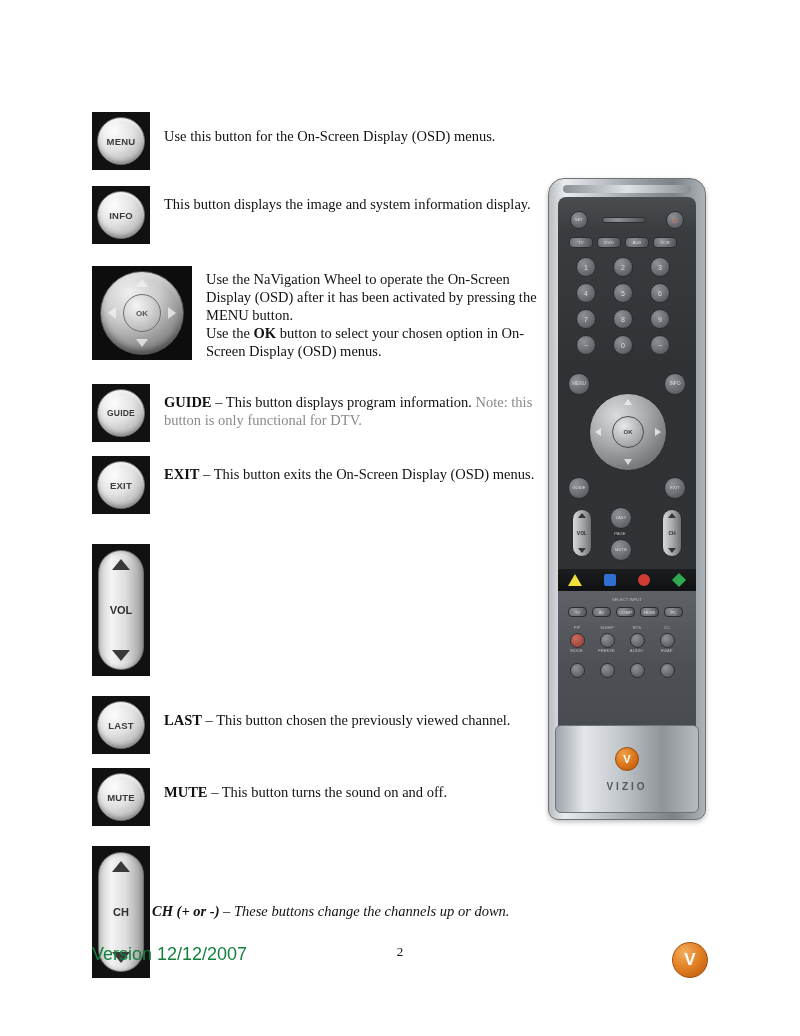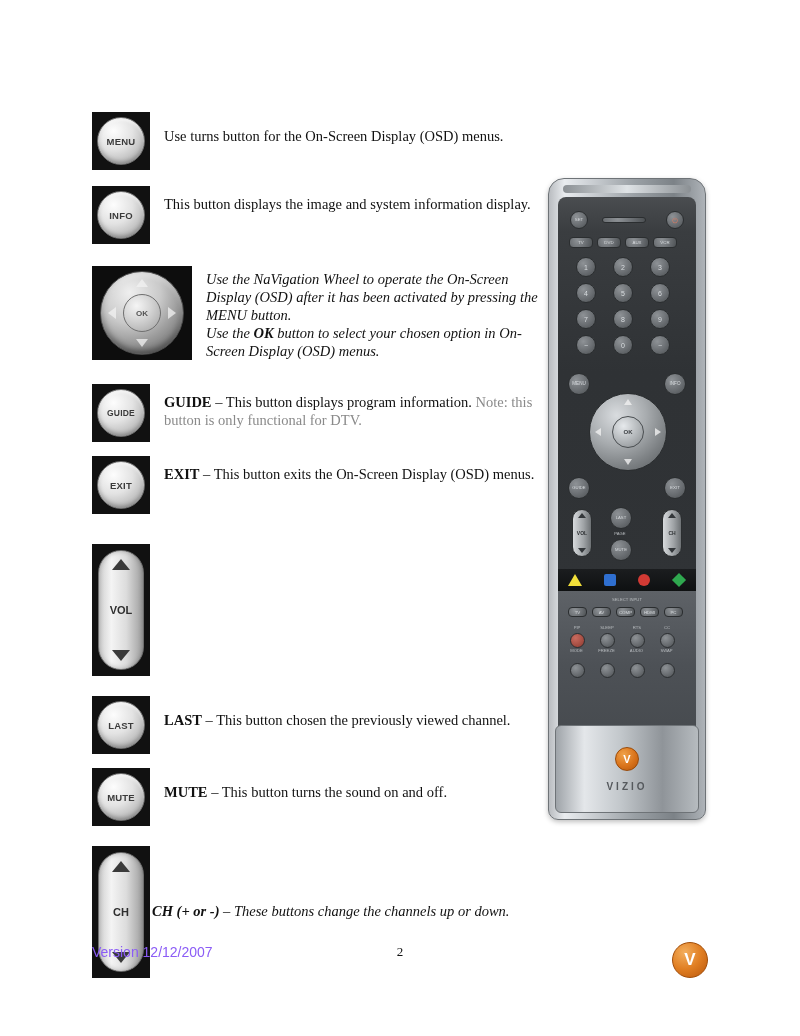--- a/index.html
+++ b/index.html
@@ -314,22 +314,22 @@
     font-size: 4.2px;
     color: #b9bdc0;
     text-align: center;
   }
 
   
   .footer-version {
     position: absolute;
     left: 92px; top: 944px;
     font-family: "Liberation Sans", sans-serif;
-    font-size: 14px;
-    color: #8b5cf6;
+    font-size: 18px;
+    color: #15803d;
   }
   .footer-page {
     position: absolute;
     left: 0; top: 944px; width: 800px;
     text-align: center;
     font-family: "Liberation Serif", serif;
     font-size: 13px;
     color: #111;
   }
   .footer-site {
@@ -361,21 +361,21 @@
 <div class="page">
 
   <div class="entries">
 
     <div class="row entry" style="margin-bottom:16px;">
       <div class="art swatch">
         <div class="swatch-sq">
           <div class="btn-round">MENU</div>
         </div>
       </div>
-      <div class="txt entry-text" style="padding-left:14px; padding-top:15px;">Use turns button for the On-Screen Display (OSD) menus.</div>
+      <div class="txt entry-text" style="padding-left:14px; padding-top:15px;">Use this button for the On-Screen Display (OSD) menus.</div>
     </div>
 
     <div class="row entry" style="margin-bottom:22px;">
       <div class="art swatch">
         <div class="swatch-sq">
           <div class="btn-round">INFO</div>
         </div>
       </div>
       <div class="txt entry-text" style="padding-left:14px; padding-top:9px; max-width:370px;">This button displays the image and system information display.</div>
     </div>
@@ -385,21 +385,21 @@
         <div class="wheel-box">
           <div class="wheel-outer">
             <span class="wheel-arrow wa-up"></span>
             <span class="wheel-arrow wa-down"></span>
             <span class="wheel-arrow wa-left"></span>
             <span class="wheel-arrow wa-right"></span>
             <div class="wheel-inner">OK</div>
           </div>
         </div>
       </div>
-      <div class="txt entry-text" style="padding-left:14px; padding-top:4px; max-width:340px;font-style:italic;">
+      <div class="txt entry-text" style="padding-left:14px; padding-top:4px; max-width:340px;">
         <span>Use the NaVigation Wheel to operate the On-Screen Display (OSD) after it has been activated by pressing the MENU button.</span><br>
         <span>Use the </span><span class="b">OK</span><span> button to select your chosen option in On-Screen Display (OSD) menus.</span>
       </div>
     </div>
 
     <div class="row entry" style="margin-bottom:14px;">
       <div class="art swatch">
         <div class="swatch-sq">
           <div class="btn-round" style="font-size:8.5px;">GUIDE</div>
         </div>

